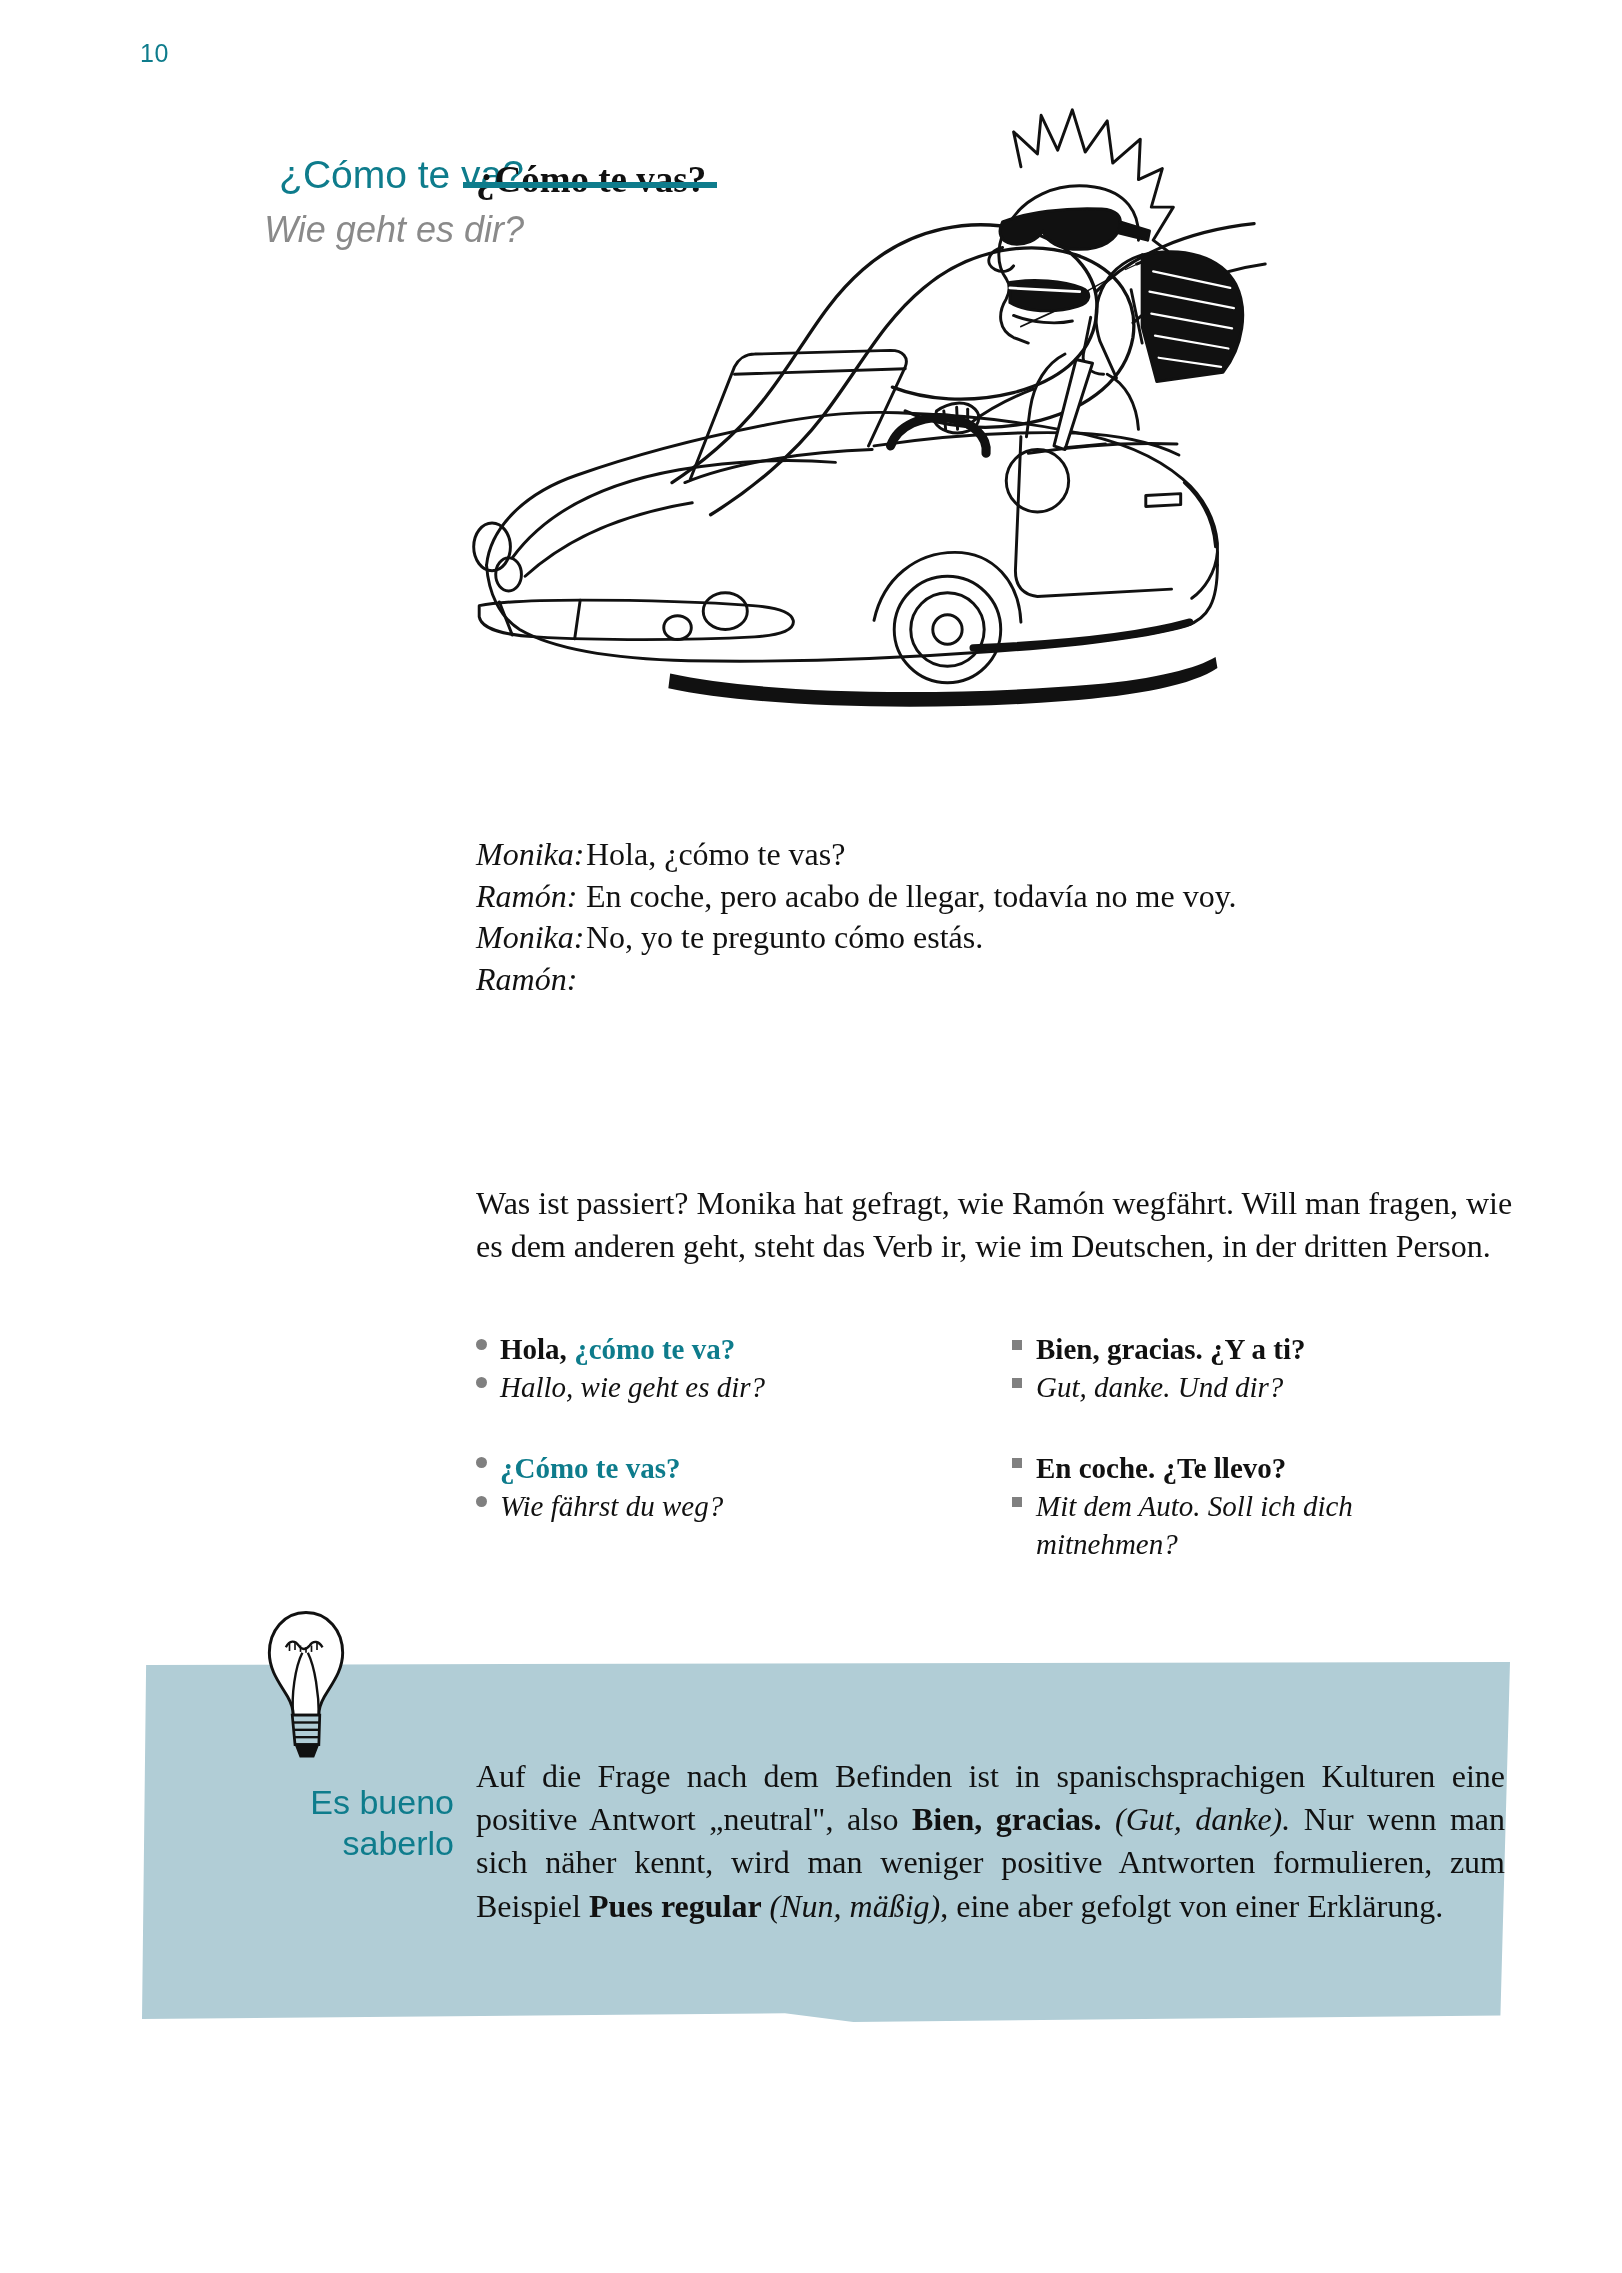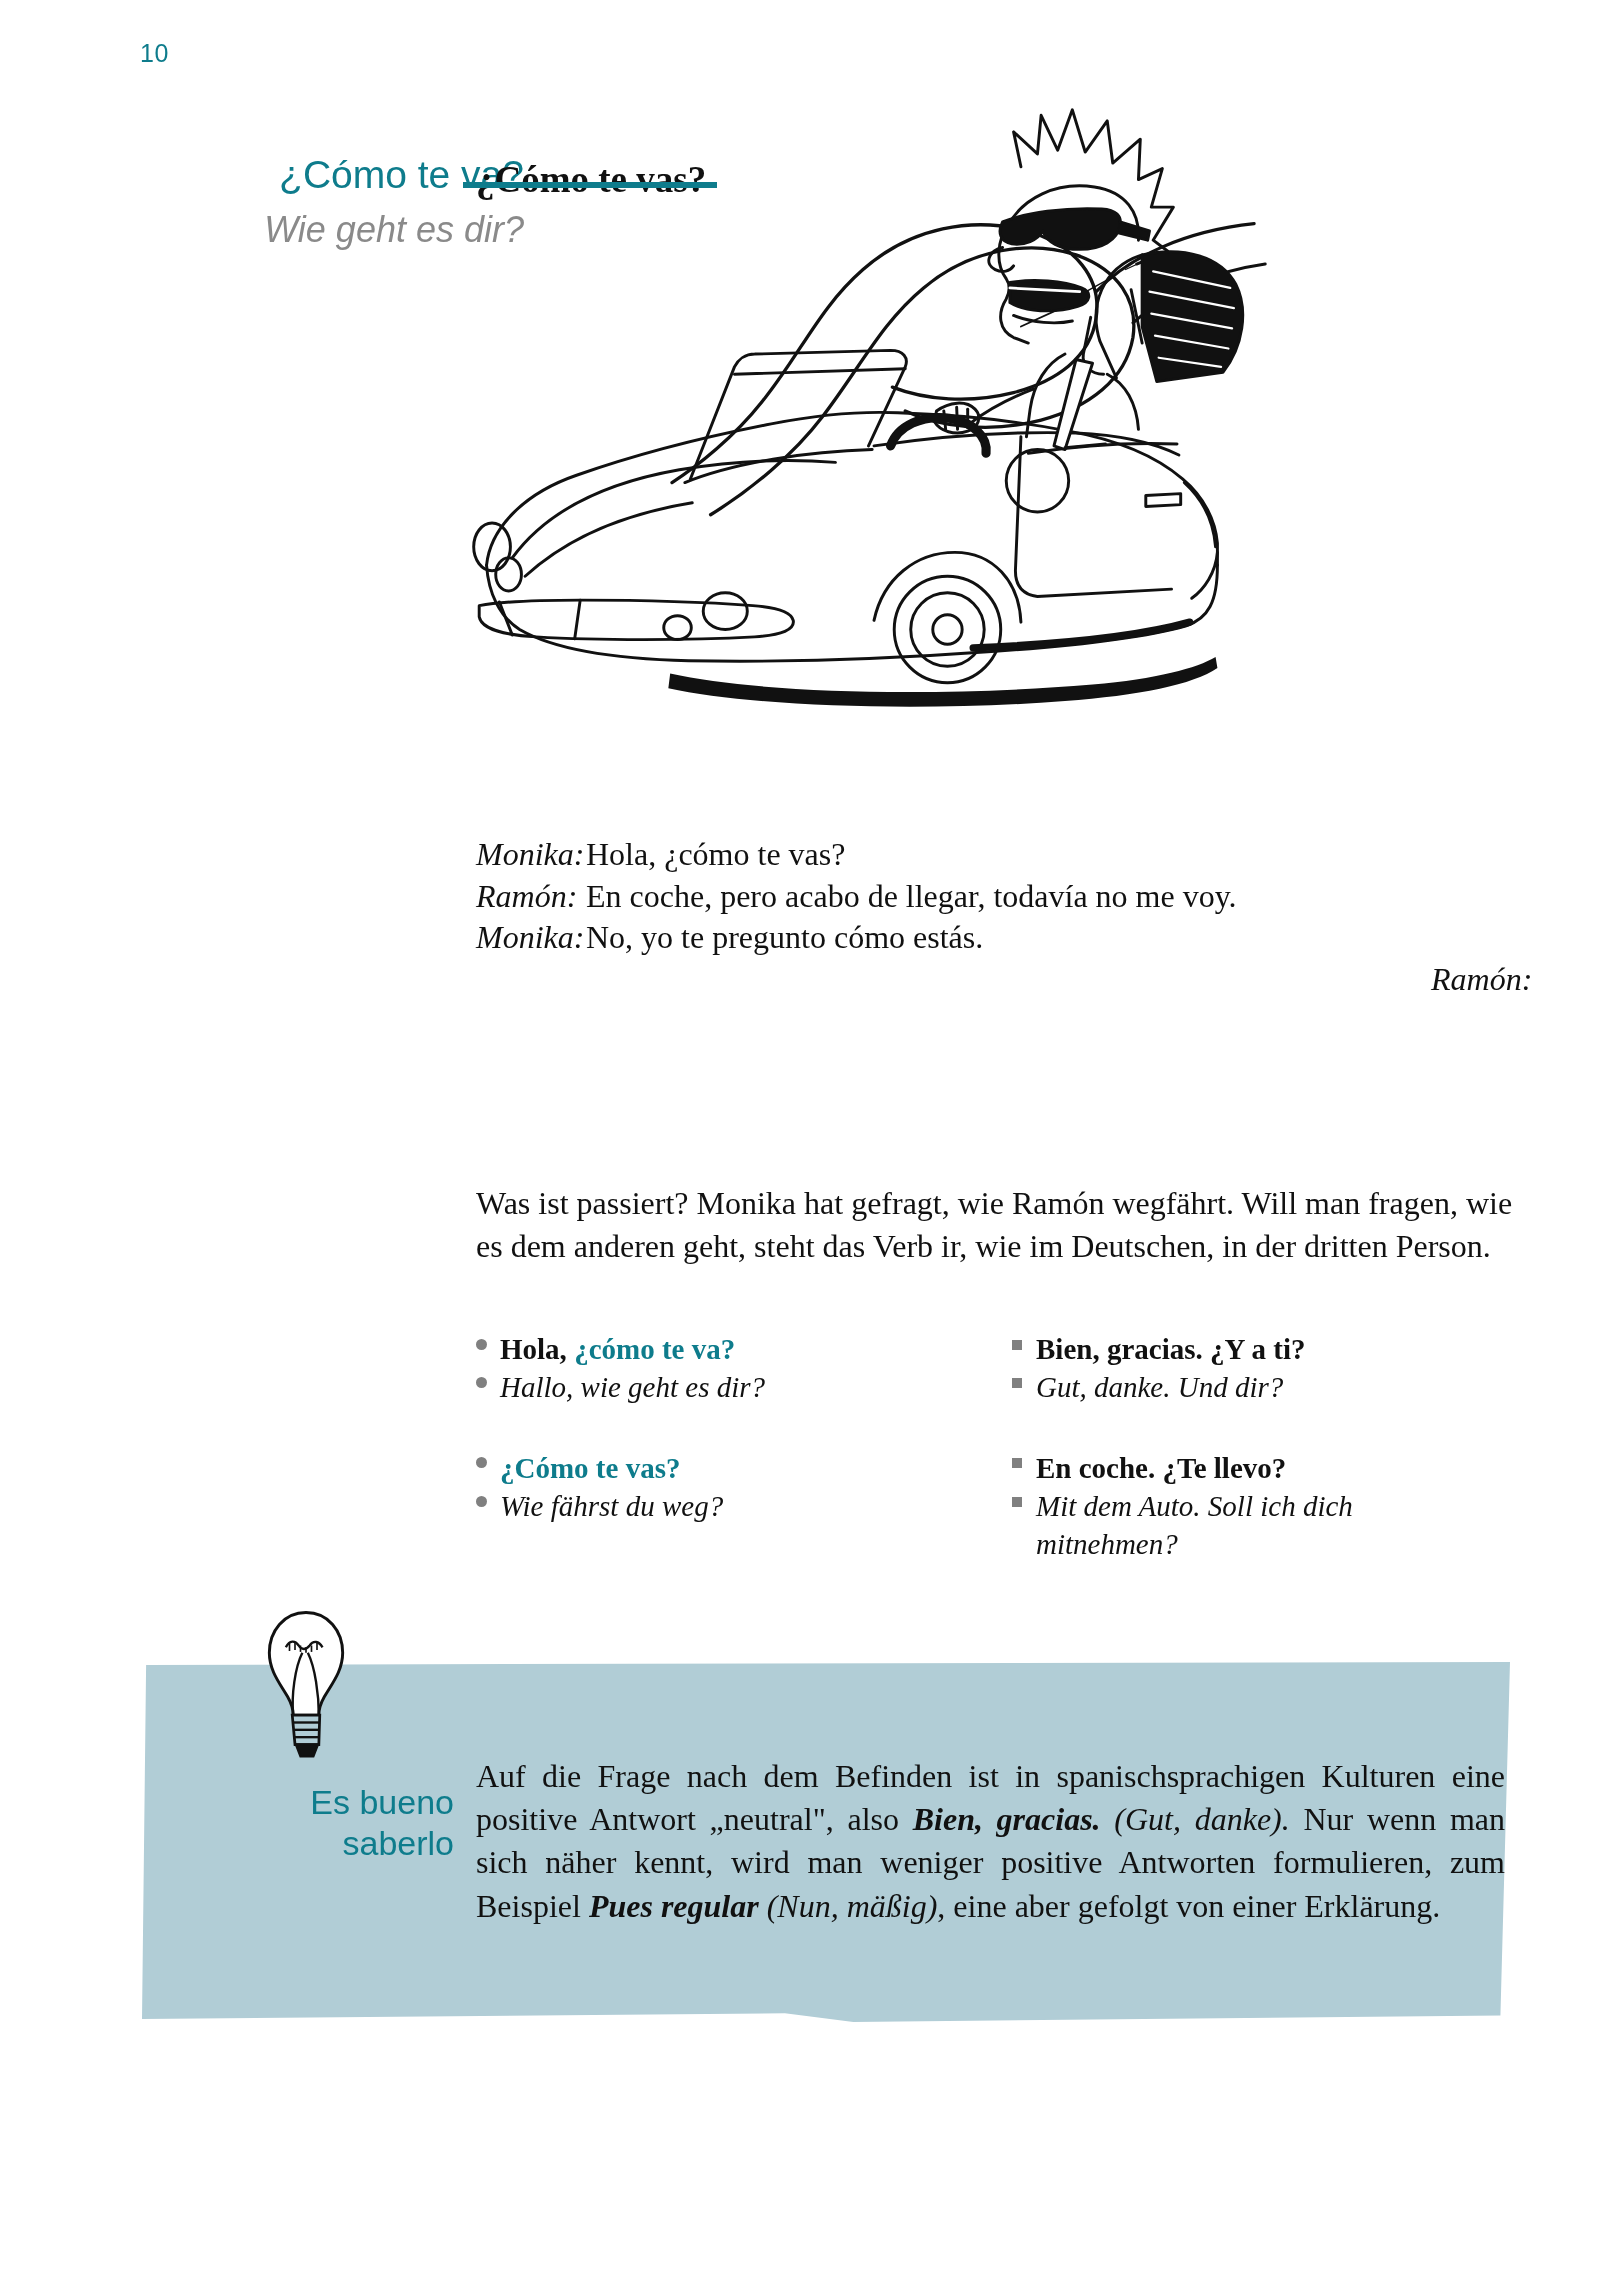--- a/index.html
+++ b/index.html
@@ -85,21 +85,20 @@
     left: 476px;
     top: 834px;
     width: 1065px;
     font-size: 32px;
     line-height: 1.30;
     color: #111111;
   }
   .dialogue-row {
     display: flex;
     align-items: flex-start;
-    justify-content: flex-end;
   }
   .dialogue-speaker {
     font-style: italic;
     width: 110px;
     flex: 0 0 110px;
   }
   .dialogue-text {
     flex: 1 1 auto;
     text-align: justify;
   }
@@ -202,21 +201,21 @@
   .infobox-text {
     position: absolute;
     left: 476px;
     top: 1723px;
     width: 1029px;
     font-size: 32px;
     line-height: 1.35;
     color: #111111;
     text-align: justify;
   }
-  .infobox-text b { font-weight: bold; font-style: italic; }
+  .infobox-text b { font-weight: bold; }
   .infobox-text i { font-style: italic; }
 </style>
 </head>
 <body>
 
 <div class="page-number">10</div>
 
 <div class="heading-block">
   <div class="heading-es">¿Cómo te va?</div>
   <div class="heading-de">Wie geht es dir?</div>

